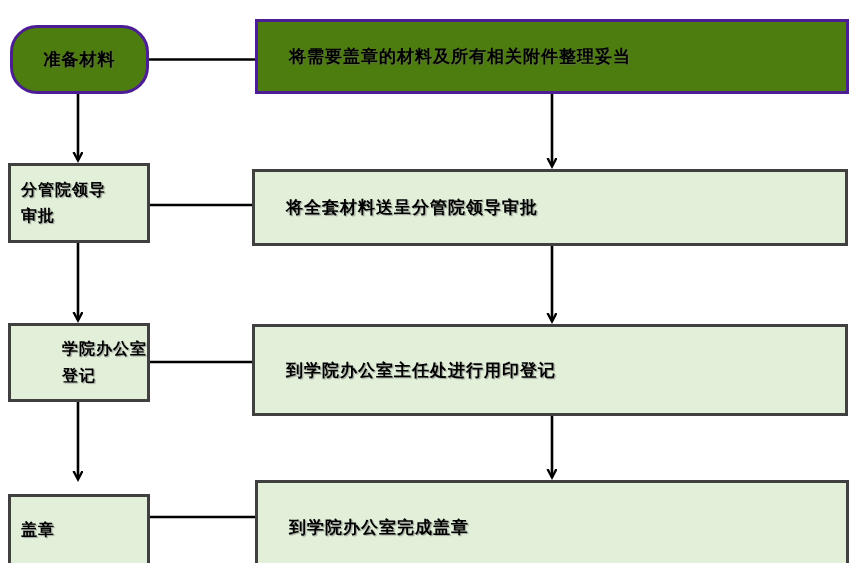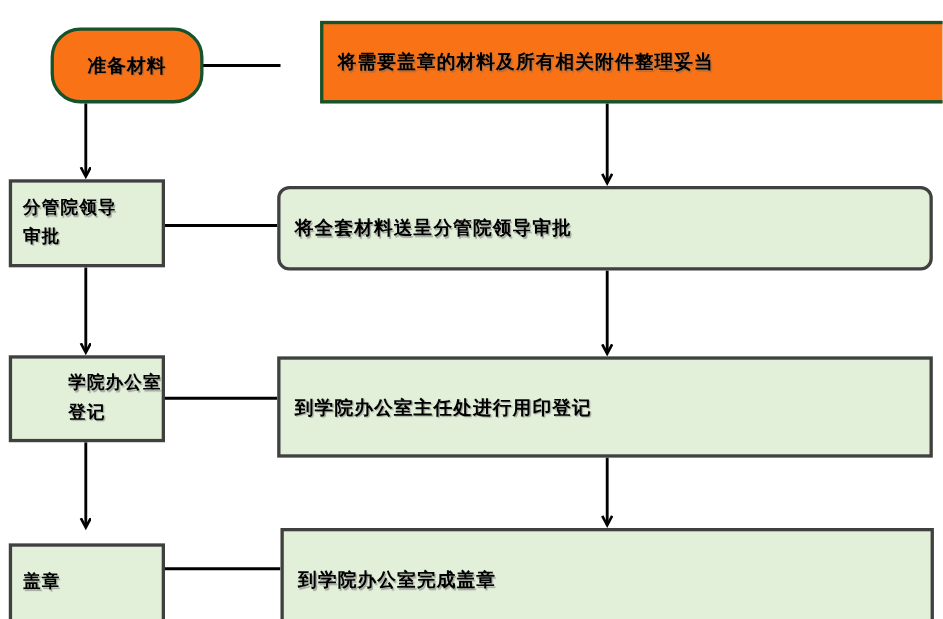--- a/index.html
+++ b/index.html
@@ -28,49 +28,48 @@
     align-items: center;
     color: #000000;
     font-weight: 700;
     text-shadow: 1.2px 1.2px 0.8px rgba(110,110,110,0.55);
   }
   .node .label {
     white-space: pre-line;
     letter-spacing: 1px;
   }
   .yellow {
-    background: #f97316;
-    border: 3px solid #14532d;
-    margin-left: 36px;
+    background: #4d7c0f;
+    border: 3px solid #4c1d95;
   }
   .green {
     background: #E2EFD9;
     border: 3px solid #404040;
   }
   .start {
     left: 10px; top: 25px;
     width: 139px; height: 69px;
     border-radius: 27px;
     justify-content: center;
     font-size: 17px;
   }
   .detail {
     font-size: 17px;
-    padding-left: 13px;
+    padding-left: 31px;
   }
   .step {
     width: 142px;
     left: 8px;
     font-size: 16px;
     padding-left: 10px;
     line-height: 1.65;
   }
   .d1 { left: 255px; top: 19px;  width: 594px; height: 75px; }
   .s2 { top: 163px; height: 80px; }
-  .d2 { left: 252px; top: 169px; width: 596px; height: 77px; border-radius: 11px; }
+  .d2 { left: 252px; top: 169px; width: 596px; height: 77px; }
   .s3 { top: 323px; height: 79px; justify-content: flex-end; }
   .d3 { left: 252px; top: 324px; width: 76px; width: 596px; height: 92px; }
   .s4 { top: 482px; height: 72px; margin-top: 12px; }
   .d4 { left: 255px; top: 480px; width: 594px; height: 94px; }
 </style>
 </head>
 <body>
 
 <div class="canvas">
 

